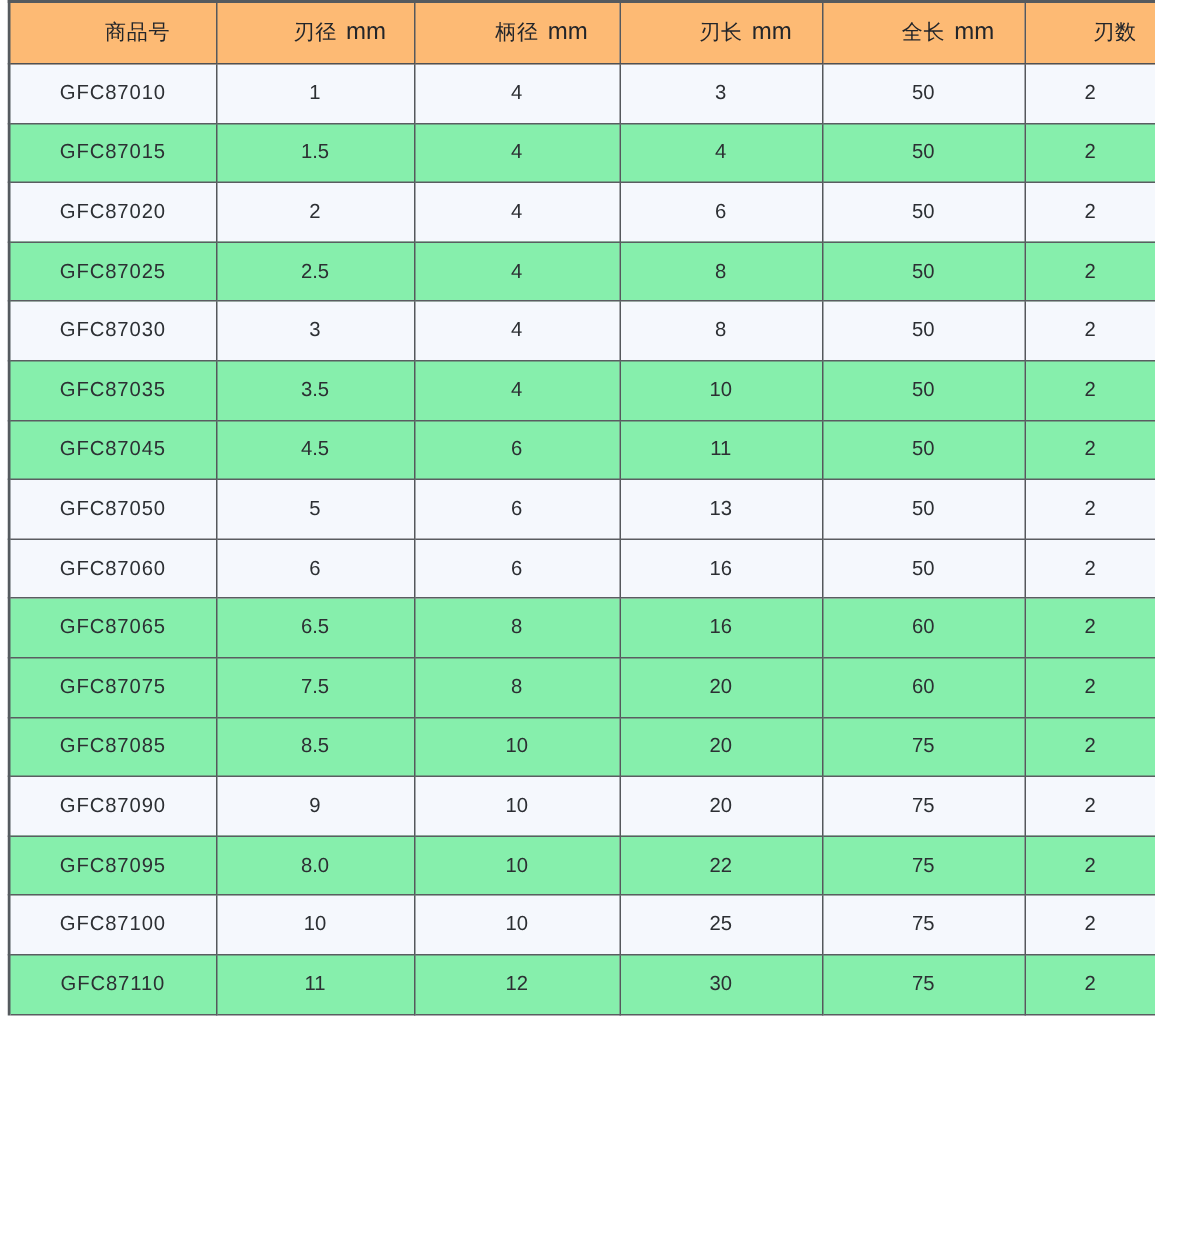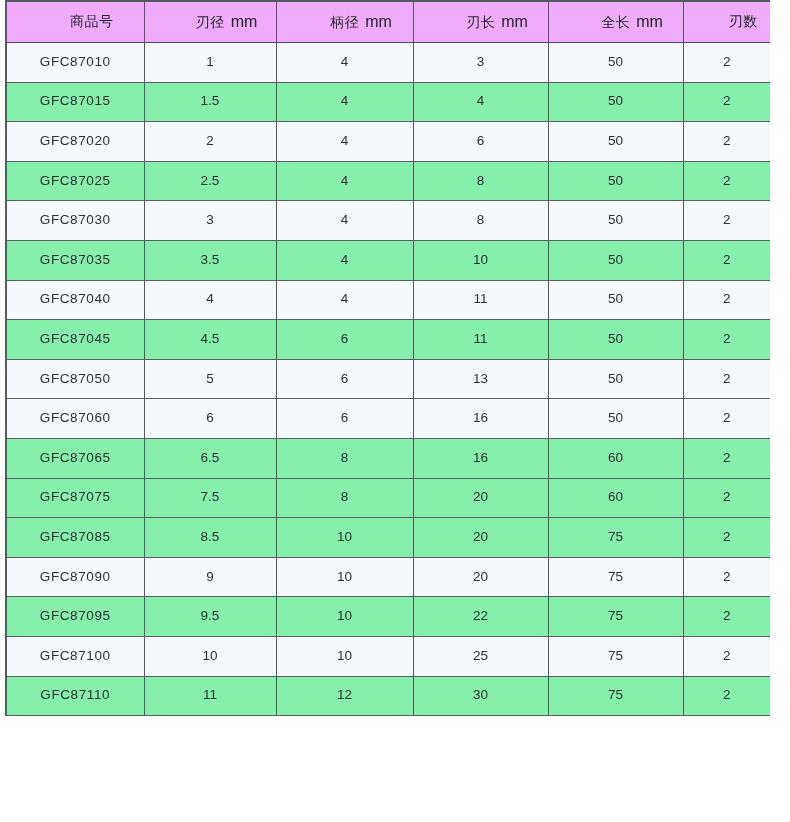--- a/index.html
+++ b/index.html
@@ -50,21 +50,21 @@
     font-weight: normal;
     line-height: 1.1;
   }
   table.spec-table th:last-child,
   table.spec-table td:last-child {
     border-right: none;
   }
 
   thead tr.header-row th {
     height: 40px;
-    background: #f0abfc;
+    background: #fdba74;
     font-size: 14px;
     color: #22252a;
     letter-spacing: 0.5px;
     border-bottom: 1.8px solid #4e5155;
     padding-left: 33px;
   }
   thead tr.header-row th .unit {
     padding-left: 6px;
     font-size: 16px;
     letter-spacing: 0;
@@ -148,28 +148,20 @@
           <td>2</td>
         </tr>
         <tr class="data-row even">
           <td class="code-cell">GFC87035</td>
           <td>3.5</td>
           <td>4</td>
           <td>10</td>
           <td>50</td>
           <td>2</td>
         </tr>
-        <tr class="data-row odd">
-          <td class="code-cell">GFC87040</td>
-          <td>4</td>
-          <td>4</td>
-          <td>11</td>
-          <td>50</td>
-          <td>2</td>
-        </tr>
         <tr class="data-row even">
           <td class="code-cell">GFC87045</td>
           <td>4.5</td>
           <td>6</td>
           <td>11</td>
           <td>50</td>
           <td>2</td>
         </tr>
         <tr class="data-row odd">
           <td class="code-cell">GFC87050</td>
@@ -214,21 +206,21 @@
         <tr class="data-row odd">
           <td class="code-cell">GFC87090</td>
           <td>9</td>
           <td>10</td>
           <td>20</td>
           <td>75</td>
           <td>2</td>
         </tr>
         <tr class="data-row even">
           <td class="code-cell">GFC87095</td>
-          <td>9.5</td>
+          <td>8.0</td>
           <td>10</td>
           <td>22</td>
           <td>75</td>
           <td>2</td>
         </tr>
         <tr class="data-row odd">
           <td class="code-cell">GFC87100</td>
           <td>10</td>
           <td>10</td>
           <td>25</td>

